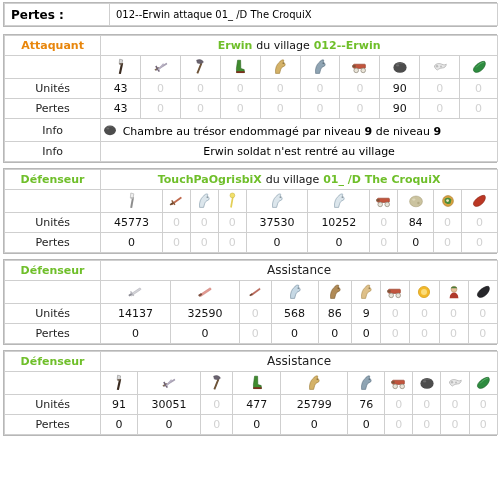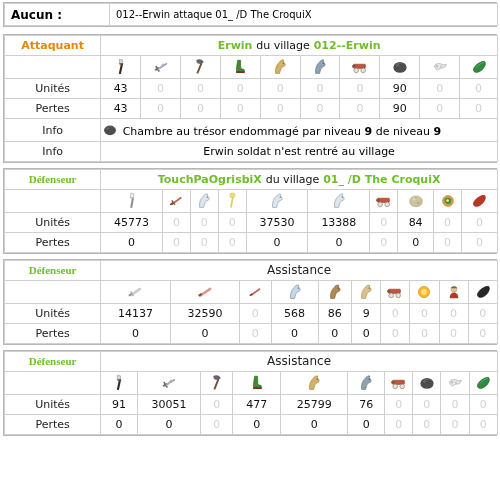--- a/index.html
+++ b/index.html
@@ -53,21 +53,21 @@
   td.hvalue.bold{font-weight:normal;font-size:10px;}
 
   
   td.side{
     width:96px;
     font-weight:bold;
     background:#fbfbfb;
     height:19px;
   }
   td.side.att{color:#e8860c;}
-  td.side.def{color:#6fbf2a;font-family:Liberation Serif, serif;}
+  td.side.def{color:#6fbf2a;}
   td.rowlbl{
     width:96px;
     background:#ffffff;
     height:19px;
     color:#222;
   }
   td.titlecell{
     height:19px;
     font-size:12px;
     font-weight:bold;
@@ -100,21 +100,21 @@
 </style>
 </head>
 <body>
 
 <div class="page">
 
   <div class="blockwrap head">
     <table class="head">
       <tbody>
           <tr>
-        <td class="hlabel">Aucun :</td>
+        <td class="hlabel">Pertes :</td>
         <td class="hvalue bold">012--Erwin attaque 01_ /D The CroquiX</td>
       </tr>
     </tbody>
       </table>
   </div>
 
   <div id="blocks-host">
       <div class="blockwrap">
         <table class="rep">
           <colgroup>
@@ -423,21 +423,21 @@
                 </span>
               </td>
             </tr>
             <tr>
               <td class="rowlbl">Unités</td>
               <td class="val">45773</td>
               <td class="val zero">0</td>
               <td class="val zero">0</td>
               <td class="val zero">0</td>
               <td class="val">37530</td>
-              <td class="val">13388</td>
+              <td class="val">10252</td>
               <td class="val zero">0</td>
               <td class="val">84</td>
               <td class="val zero">0</td>
               <td class="val zero">0</td>
             </tr>
             <tr>
               <td class="rowlbl">Pertes</td>
               <td class="val">0</td>
               <td class="val zero">0</td>
               <td class="val zero">0</td>

